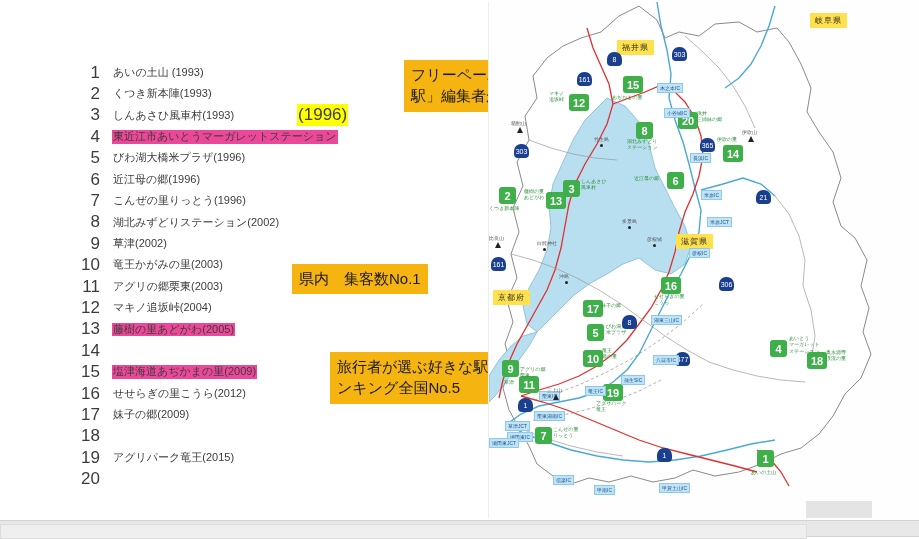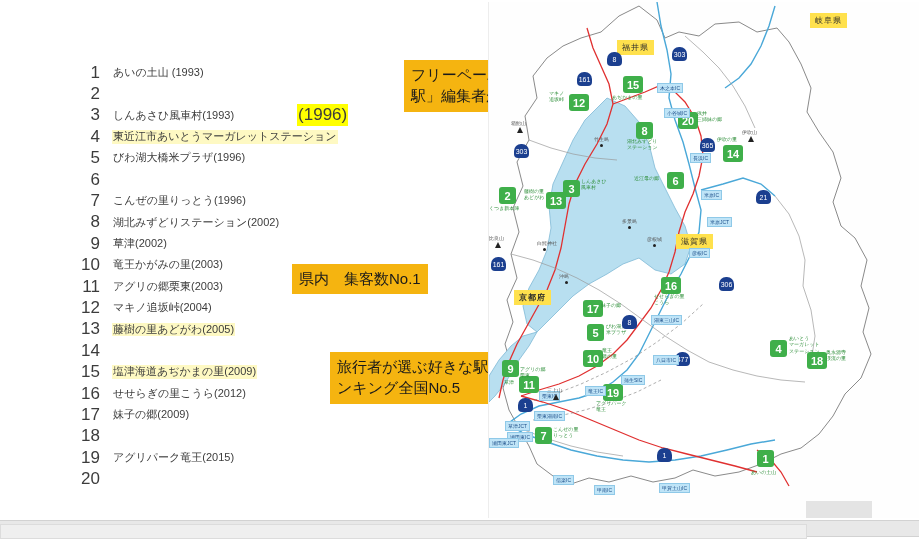--- a/index.html
+++ b/index.html
@@ -20,21 +20,21 @@
   #station-list{position:absolute;left:60px;top:62px;width:420px;}
   .row{height:21.4px;display:flex;align-items:center;white-space:nowrap;}
   .row .num{
     width:40px;text-align:right;padding-right:12px;
     font-size:17px;color:#3c3c3c;flex:0 0 auto;
   }
   .row .nm{
     font-size:11px;color:#3c3c3c;
     padding:1px 1px;line-height:1.05;
   }
-  .row.hl .nm{background:#fef9c3;}
+  .row.hl .nm{background:#ec4899;}
   .row .extra{
     font-size:17px;color:#3c3c3c;background:#ffff00;
     margin-left:62px;padding:1px 1px;
   }
 
   
   .callout{
     position:absolute;background:#f5b410;color:#1a1a1a;
     font-size:15px;line-height:1.42;padding:4px 7px 5px 7px;
     white-space:pre-line;
@@ -95,36 +95,38 @@
   <div id="list-panel">
 
 
     <div id="station-list">
         <div class="row">
           <span class="num">1</span>
           <span class="nm">あいの土山 (1993)</span>
         </div>
         <div class="row">
           <span class="num">2</span>
+          <span class="nm">くつき新本陣(1993)</span>
         </div>
         <div class="row">
           <span class="num">3</span>
           <span class="nm">しんあさひ風車村(1993)</span>
           <span class="extra">(1996)</span>
         </div>
         <div class="row hl">
           <span class="num">4</span>
           <span class="nm">東近江市あいとうマーガレットステーション</span>
         </div>
         <div class="row">
           <span class="num">5</span>
           <span class="nm">びわ湖大橋米プラザ(1996)</span>
         </div>
         <div class="row">
           <span class="num">6</span>
+          <span class="nm">近江母の郷(1996)</span>
         </div>
         <div class="row">
           <span class="num">7</span>
           <span class="nm">こんぜの里りっとう(1996)</span>
         </div>
         <div class="row">
           <span class="num">8</span>
           <span class="nm">湖北みずどりステーション(2002)</span>
         </div>
         <div class="row">
@@ -246,21 +248,21 @@
         <path d="M40,400 L66,392 L92,382 L118,370 L144,356 L168,340
                  L192,322 L214,302"></path>
         <path d="M44,418 L70,414 L96,408 L122,400 L148,390 L172,378"></path>
       </g>
     </svg>
 
     <div id="map-annotations">
         <div class="pref-label" style="left: 128px; top: 38px;">福井県</div>
         <div class="pref-label" style="left: 321px; top: 11px;">岐阜県</div>
         <div class="pref-label" style="left: 187px; top: 232px;">滋賀県</div>
-        <div class="pref-label" style="left: 25px; top: 288px; font-weight: bold;">京都府</div>
+        <div class="pref-label" style="left: 4px; top: 288px;">京都府</div>
         <div class="ms" style="left: 268px; top: 448px;">1</div>
         <div class="ms-cap" style="left: 262px; top: 467px;">あいの土山</div>
         <div class="ms" style="left: 10px; top: 185px;">2</div>
         <div class="ms-cap" style="left: 0px; top: 203px;">くつき新本陣</div>
         <div class="ms" style="left: 74px; top: 178px;">3</div>
         <div class="ms-cap" style="left: 92px; top: 176px;">しんあさひ
 風車村</div>
         <div class="ms" style="left: 281px; top: 338px;">4</div>
         <div class="ms-cap" style="left: 300px; top: 333px;">あいとう
 マーガレット

